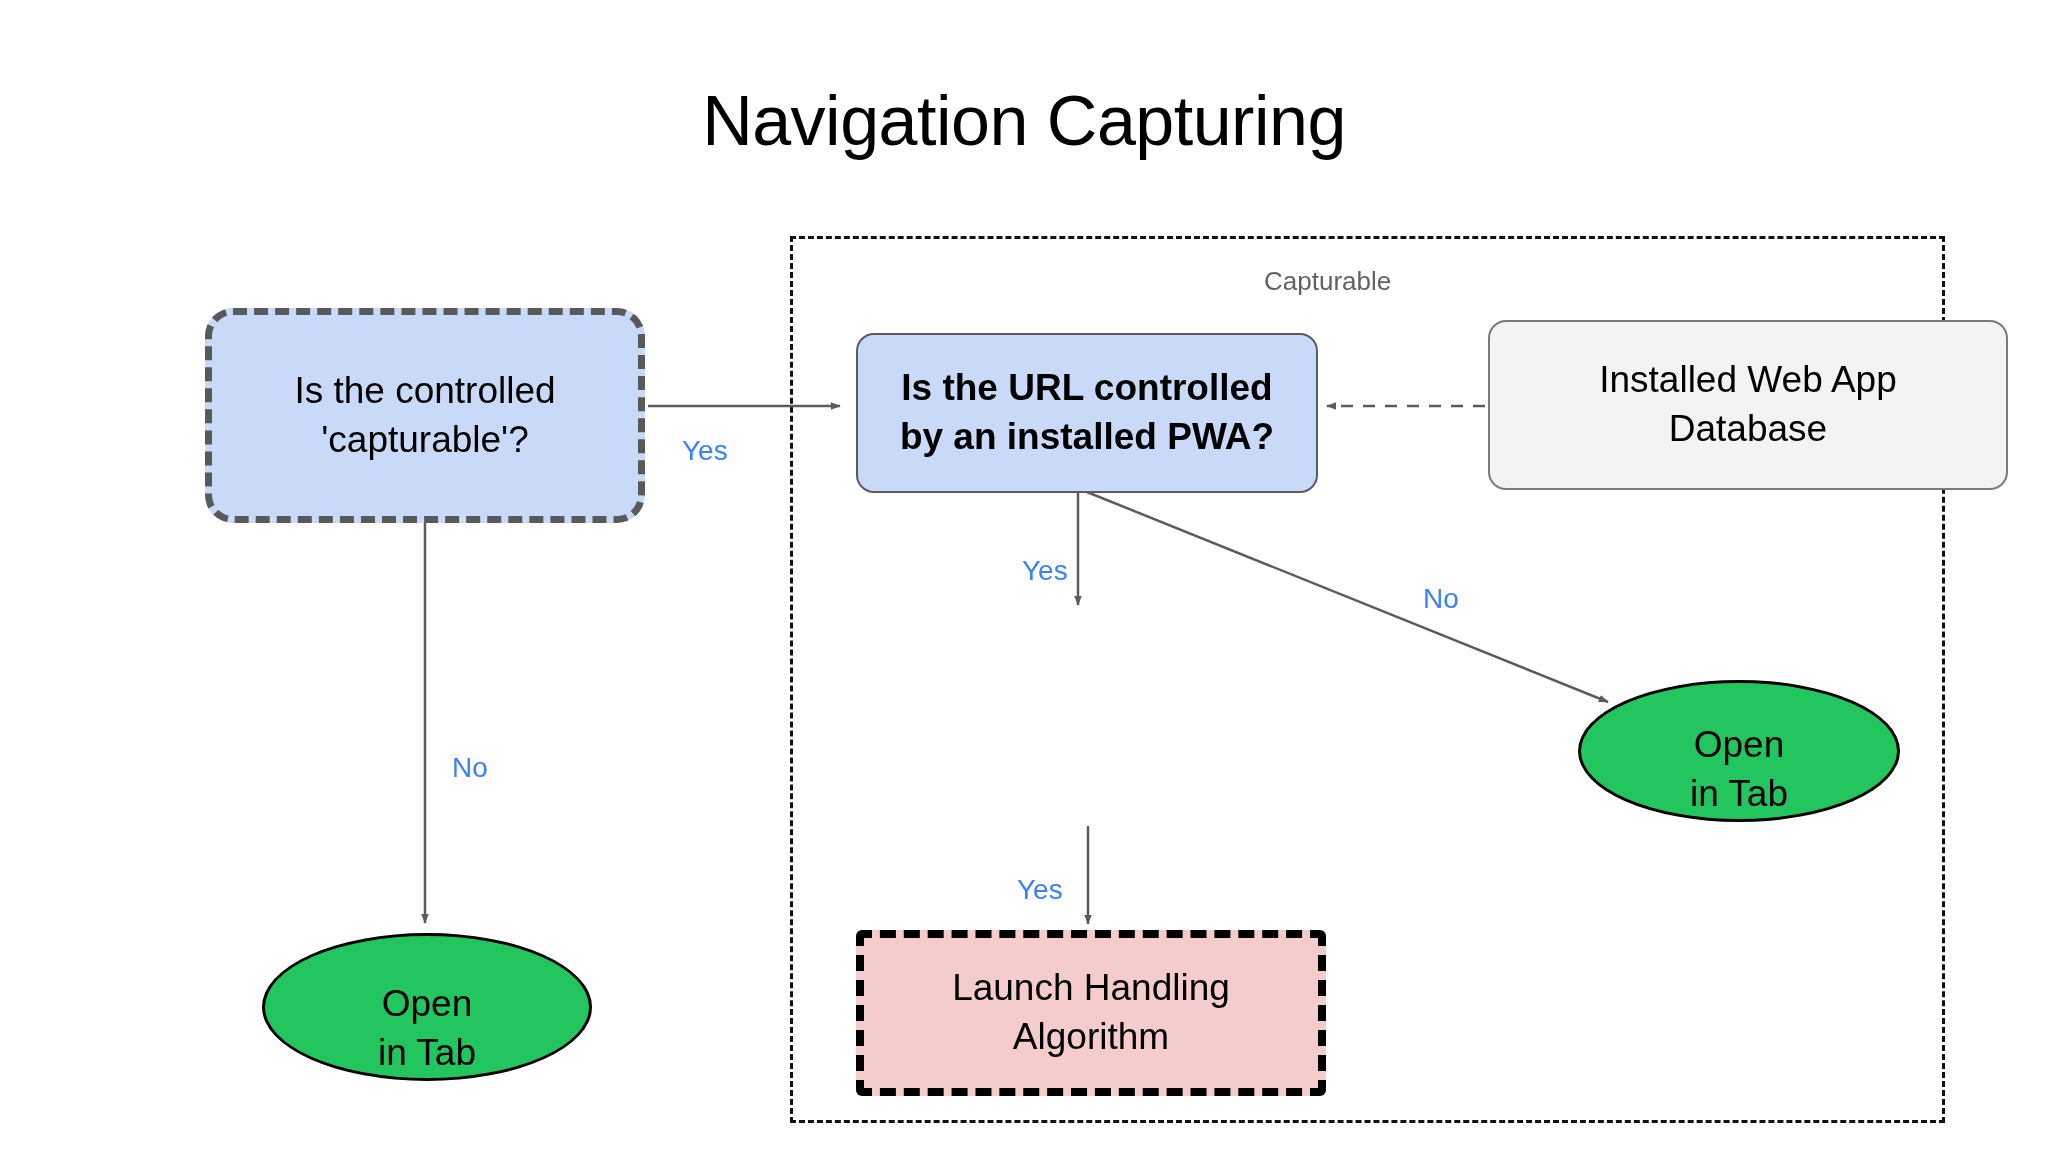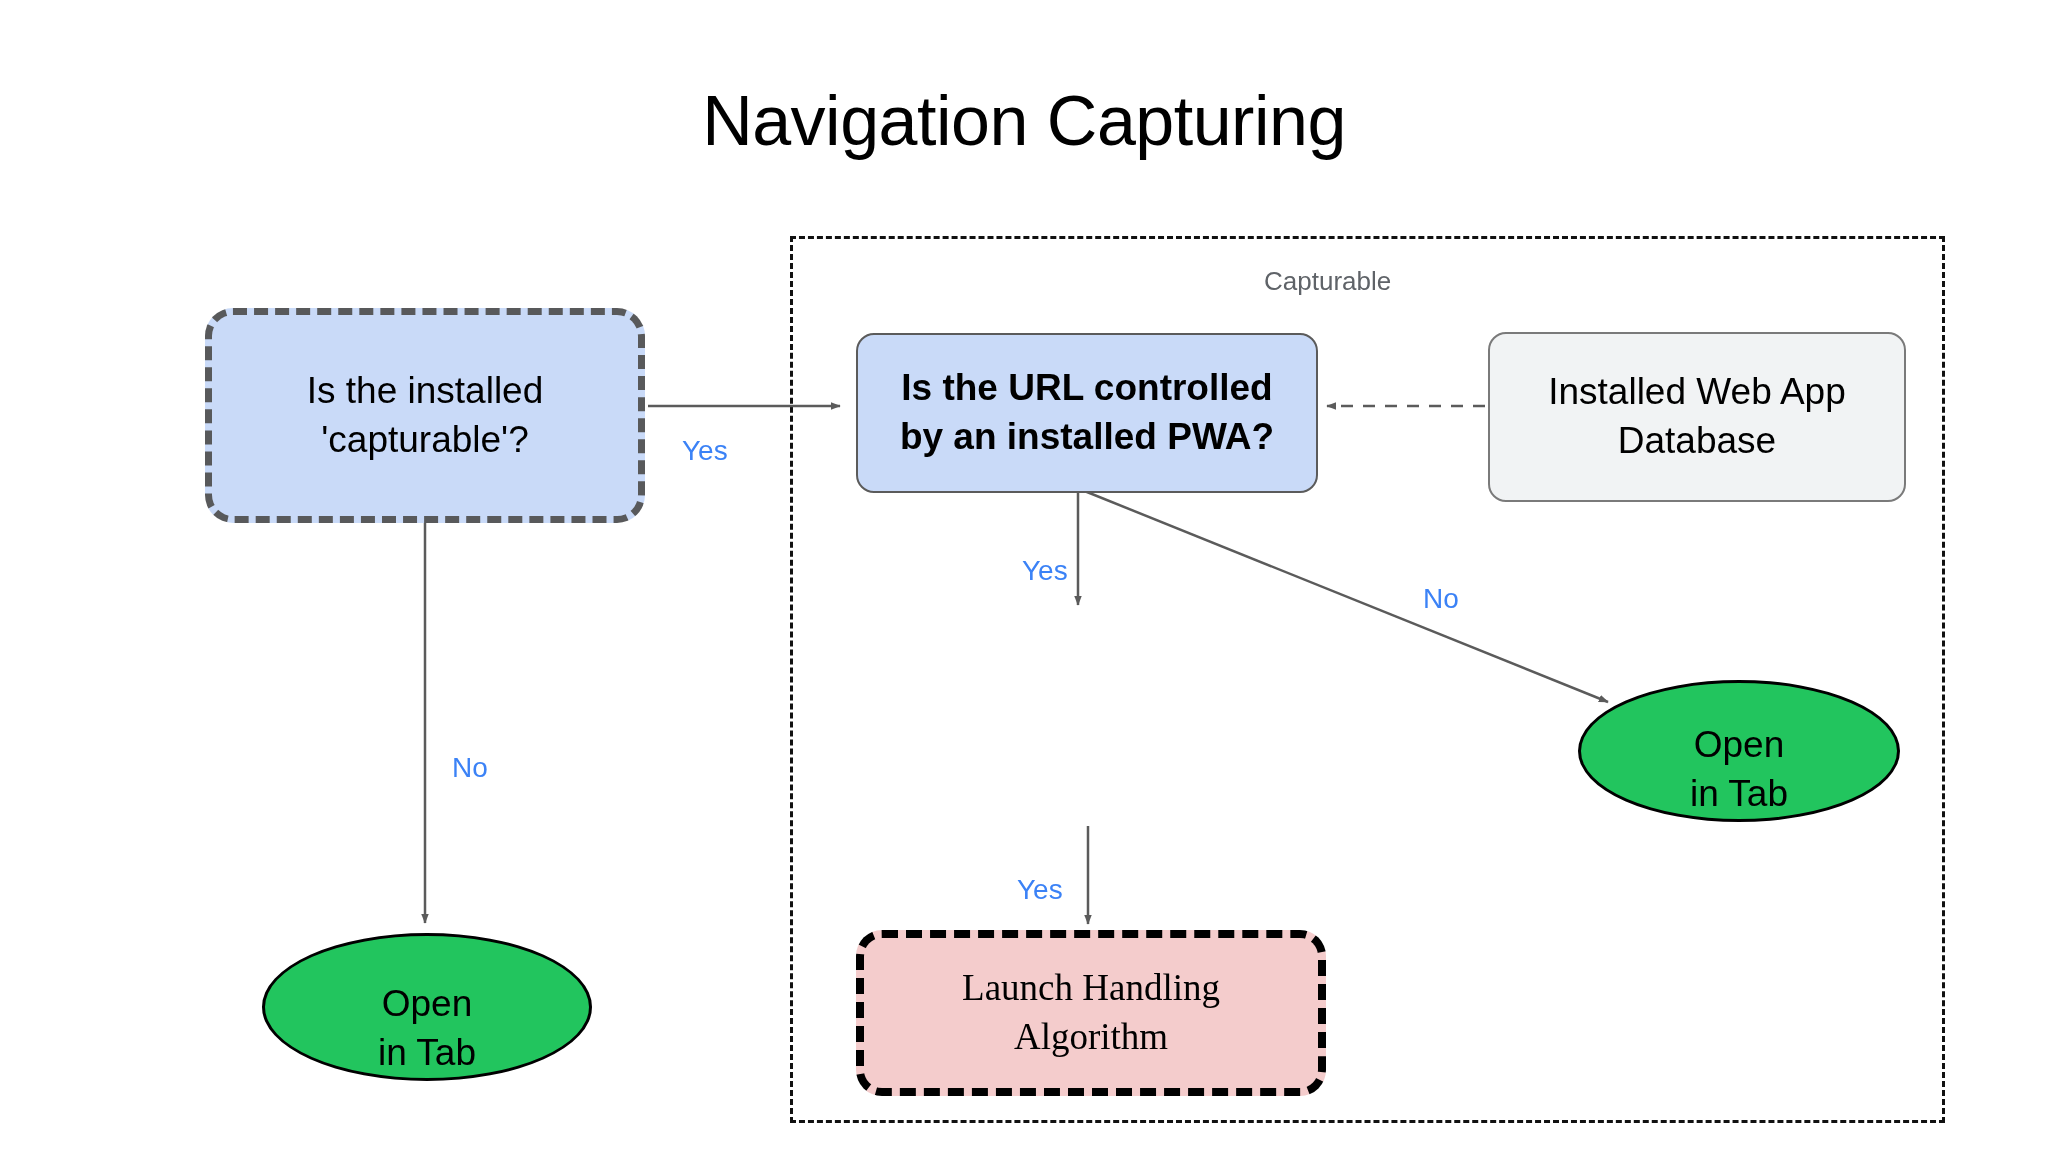--- a/index.html
+++ b/index.html
@@ -58,23 +58,22 @@
   }
   .box-gray {
     background: #f1f3f4;
     border: 2px solid #7a7a7a;
     border-radius: 18px;
     font-size: 37px;
   }
   .box-pink-dashed {
     background: #f4cccc;
     border: 8px dashed #000000;
-    border-radius: 26px;
+    border-radius: 6px;
     font-size: 37px;
-    font-family: Liberation Serif, serif;
   }
   .ellipse-green {
     background: #22c55e;
     border: 3px solid #000000;
     border-radius: 50%;
     font-size: 37px;
     align-items: flex-end;
   }
 
   
@@ -142,30 +141,30 @@
     <path d="M 1088 818 L 1088 916" stroke="#5b5b5b" stroke-width="2.5" fill="none" marker-end="url(#arrow)"></path>
   </svg>
 
   <div class="edge-label" style="left:682px; top:427px;">Yes</div>
   <div class="edge-label" style="left:452px; top:744px;">No</div>
   <div class="edge-label" style="left:1022px; top:547px;">Yes</div>
   <div class="edge-label" style="left:1423px; top:575px;">No</div>
   <div class="edge-label" style="left:1017px; top:866px;">Yes</div>
 
   <div class="node box-blue-dashed" style="left:205px; top:300px; width:440px; height:215px;">
-    <span class="txt">Is the installed
+    <span class="txt">Is the controlled
 'capturable'?</span>
   </div>
 
   <div class="node box-blue" style="left:856px; top:325px; width:462px; height:160px;">
     <span class="txt">Is the URL controlled
 by an installed PWA?</span>
   </div>
 
-  <div class="node box-gray" style="left:1488px; top:324px; width:418px; height:170px;">
+  <div class="node box-gray" style="left:1488px; top:312px; width:520px; height:170px;">
     <span class="txt">Installed Web App
 Database</span>
   </div>
 
 
   <div class="node box-pink-dashed" style="left:856px; top:922px; width:470px; height:166px;">
     <span class="txt">Launch Handling
 Algorithm</span>
   </div>
 

